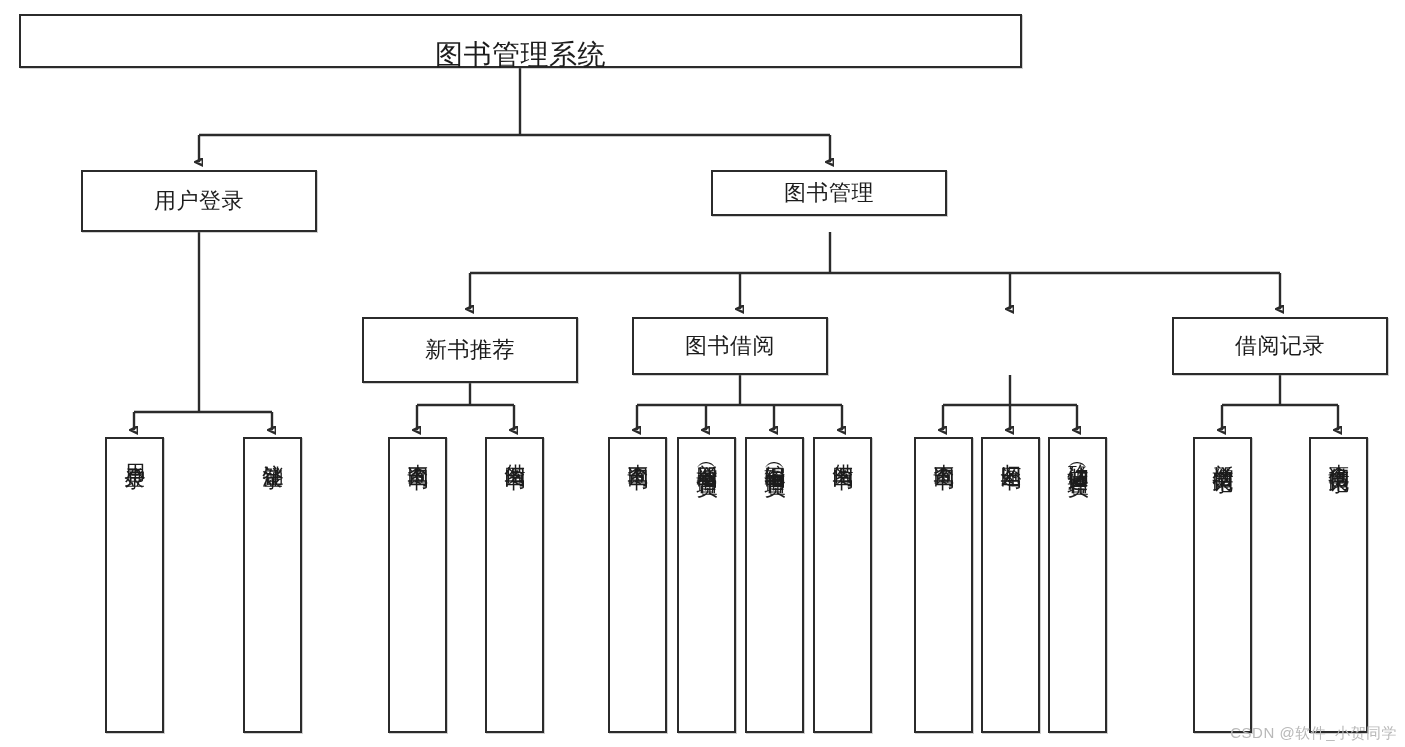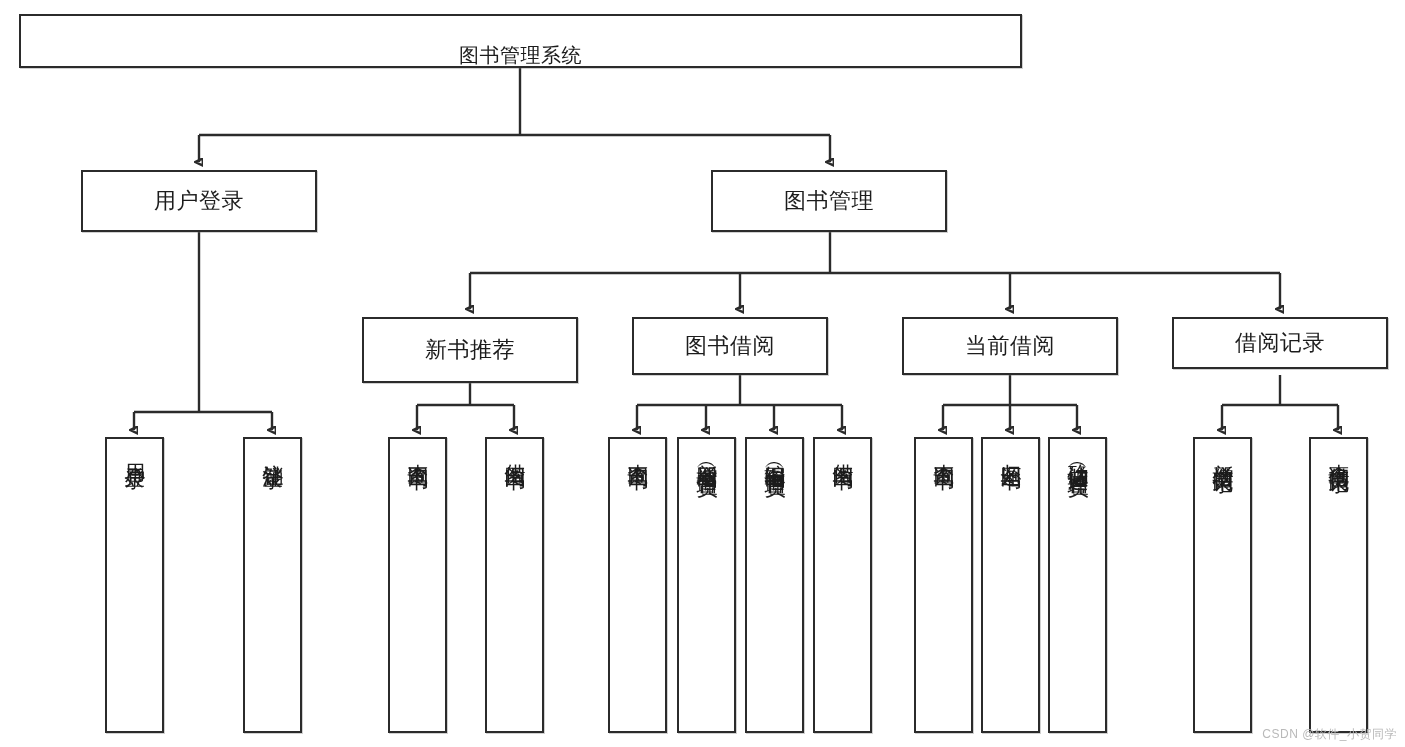--- a/index.html
+++ b/index.html
@@ -41,39 +41,39 @@
     padding-top: 8px;
   }
   .node.vertical .label {
     writing-mode: vertical-rl;
     text-orientation: upright;
     font-size: 21px;
     line-height: 1.18;
     letter-spacing: 2px;
     white-space: nowrap;
   }
-  .root .label { font-size: 20px; margin-top: 28px; }
+  .root .label { font-size: 28px; margin-top: 28px; }
   svg.wires {
     position: absolute;
     left: 0;
     top: 0;
     width: 1405px;
     height: 747px;
     pointer-events: none;
   }
   svg.wires path, svg.wires line {
     stroke: #2b2b2b;
     stroke-width: 2.4;
     fill: none;
   }
   .watermark {
     position: absolute;
     right: 8px;
     bottom: 4px;
-    font-size: 12px;
+    font-size: 15px;
     color: #b9b9b9;
     letter-spacing: 0.5px;
     white-space: nowrap;
   }
 </style>
 </head>
 <body>
 
 <div id="canvas">
 
@@ -126,37 +126,34 @@
   </svg>
 
   <div class="node root" style="left:19px; top:14px; width:1003px; height:54px;">
     <span class="label">图书管理系统</span>
   </div>
 
   <div class="node" style="left:81px; top:170px; width:236px; height:62px;">
     <span class="label">用户登录</span>
   </div>
 
-  <div class="node" style="left:711px; top:170px; width:236px; height:62px;">
+  <div class="node" style="left:711px; top:170px; width:236px; height:46px;">
     <span class="label">图书管理</span>
   </div>
 
   <div class="node" style="left:362px; top:317px; width:216px; height:66px;">
     <span class="label">新书推荐</span>
   </div>
 
   <div class="node" style="left:632px; top:317px; width:196px; height:58px;">
     <span class="label">图书借阅</span>
   </div>
 
-  <div class="node" style="left:902px; top:317px; width:216px; height:58px;">
-    <span class="label">当前借阅</span>
-  </div>
-
-  <div class="node" style="left:1172px; top:317px; width:216px; height:52px;">
+
+  <div class="node" style="left:1172px; top:317px; width:216px; height:58px;">
     <span class="label">借阅记录</span>
   </div>
 
   <div class="node vertical" style="left:105px; top:437px; width:59px; height:296px;">
     <span class="label">用户登录</span>
   </div>
 
   <div class="node vertical" style="left:243px; top:437px; width:59px; height:296px;">
     <span class="label">注销登录</span>
   </div>

